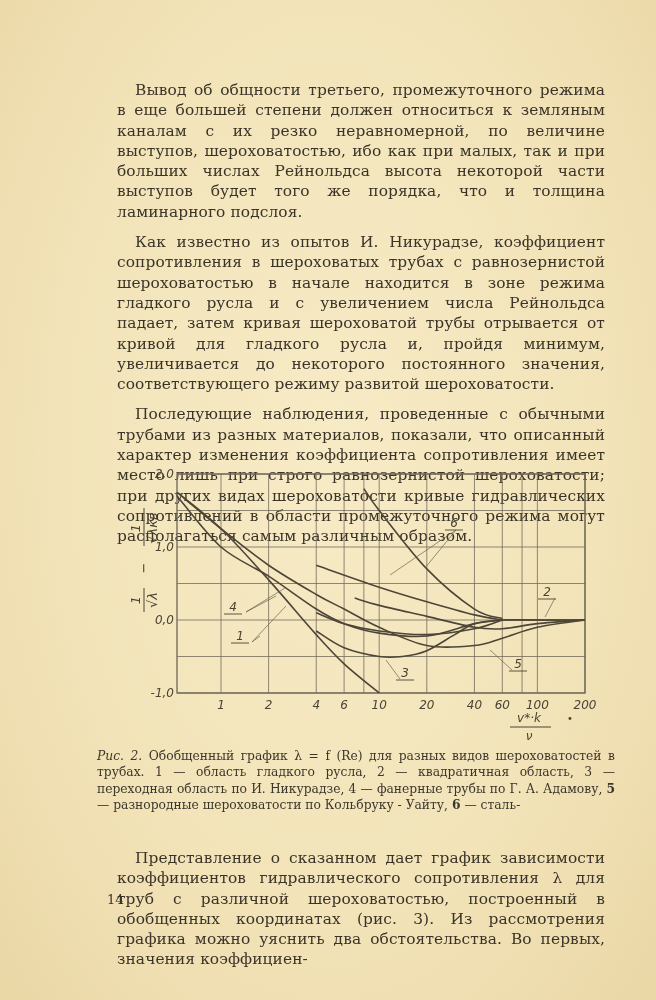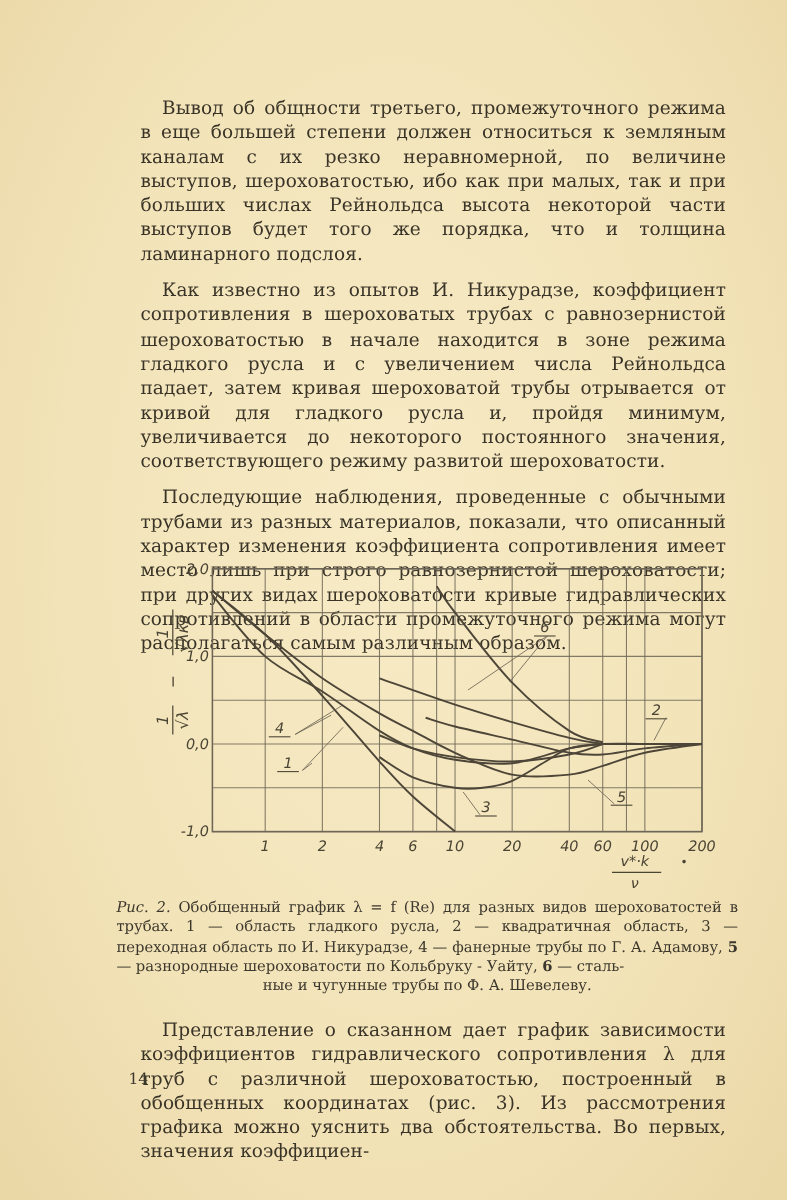--- a/index.html
+++ b/index.html
@@ -134,21 +134,20 @@
     <g>
       <text x="529" y="722" class="tick" style="font-size:12px" text-anchor="middle">v*·k</text>
       <line x1="510" y1="727" x2="551" y2="727" stroke="#4a4434" stroke-width="1"></line>
       <text x="529" y="740" class="tick" style="font-size:12px" text-anchor="middle">ν</text>
       <text x="567" y="722" class="tick" style="font-size:10px">•</text>
     </g>
   </svg>
 
   <div class="caption">
     <i>Рис. 2.</i><span> Обобщенный график λ = f (Re) для разных видов шероховатостей в трубах. </span><span>1</span><span> — область гладкого русла, </span><span>2</span><span> — квадратичная область, </span><span>3</span><span> — переходная область по И. Никурадзе, </span><span>4</span><span> — фанерные трубы по Г. А. Адамову, </span><b>5</b><span> — разнородные шероховатости по Кольбруку - Уайту, </span><b>6</b><span> — сталь-</span>
-    <span class="last">ные и чугунные трубы по Ф. А. Шевелеву.</span>
   </div>
 
   <div class="text-block" id="block2">
     <p>Представление о сказанном дает график зависимости коэффициентов гидравлического сопротивления λ для труб с различной шероховатостью, построенный в обобщенных координатах (рис. 3). Из рассмотрения графика можно уяснить два обстоятельства. Во первых, значения коэффициен-</p>
   </div>
 
   <div class="page-number">14</div>
 </div>
 
 </body></html>

